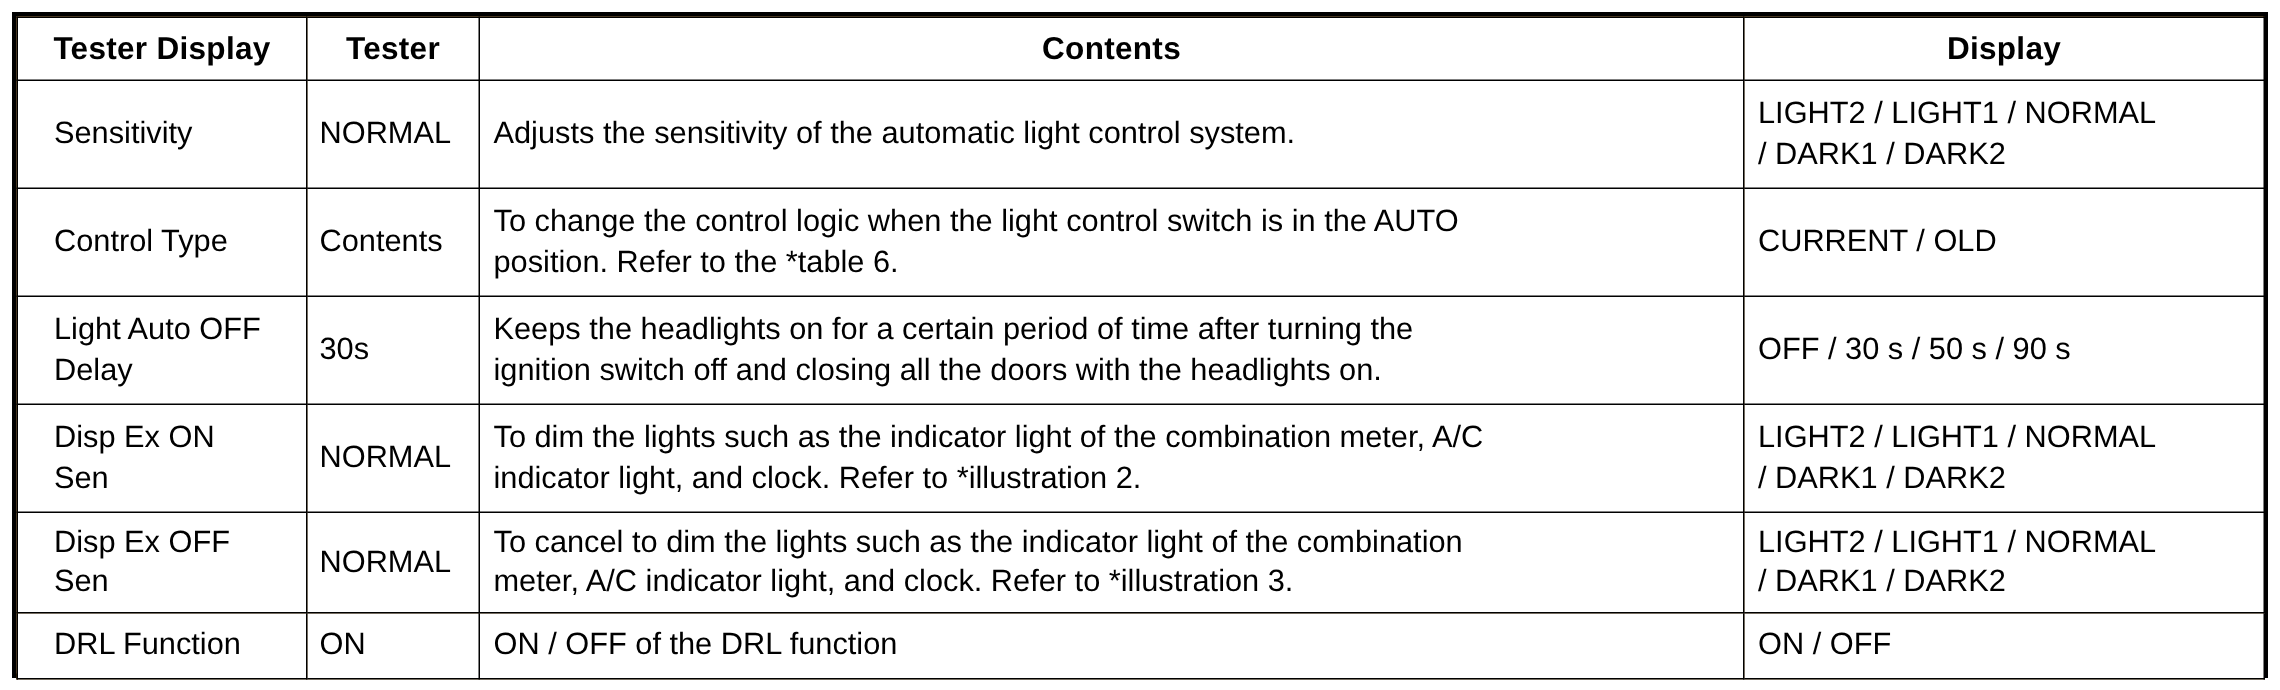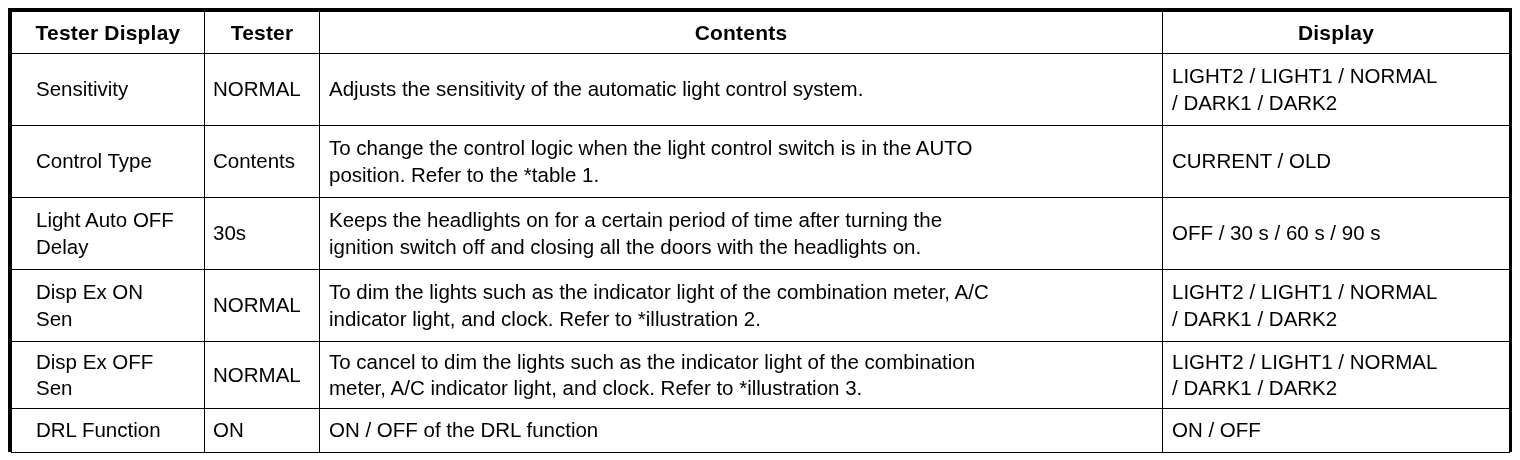--- a/index.html
+++ b/index.html
@@ -130,21 +130,21 @@
           </div>
         </td>
         <td class="cell col-default">
           <div class="cell-inner">
             <span class="line">Contents</span>
           </div>
         </td>
         <td class="cell col-contents">
           <div class="cell-inner">
             <span class="line">To change the control logic when the light control switch is in the AUTO</span>
-            <span class="line">position. Refer to the *table 1.</span>
+            <span class="line">position. Refer to the *table 6.</span>
           </div>
         </td>
         <td class="cell col-setting">
           <div class="cell-inner">
             <span class="line">CURRENT / OLD</span>
           </div>
         </td>
       </tr>
 
       <tr class="r-tall">
@@ -160,21 +160,21 @@
           </div>
         </td>
         <td class="cell col-contents">
           <div class="cell-inner">
             <span class="line">Keeps the headlights on for a certain period of time after turning the</span>
             <span class="line">ignition switch off and closing all the doors with the headlights on.</span>
           </div>
         </td>
         <td class="cell col-setting">
           <div class="cell-inner">
-            <span class="line">OFF / 30 s / 60 s / 90 s</span>
+            <span class="line">OFF / 30 s / 50 s / 90 s</span>
           </div>
         </td>
       </tr>
 
       <tr class="r-tall">
         <td class="cell col-display">
           <div class="cell-inner">
             <span class="line">Disp Ex ON</span>
             <span class="line">Sen</span>
           </div>

